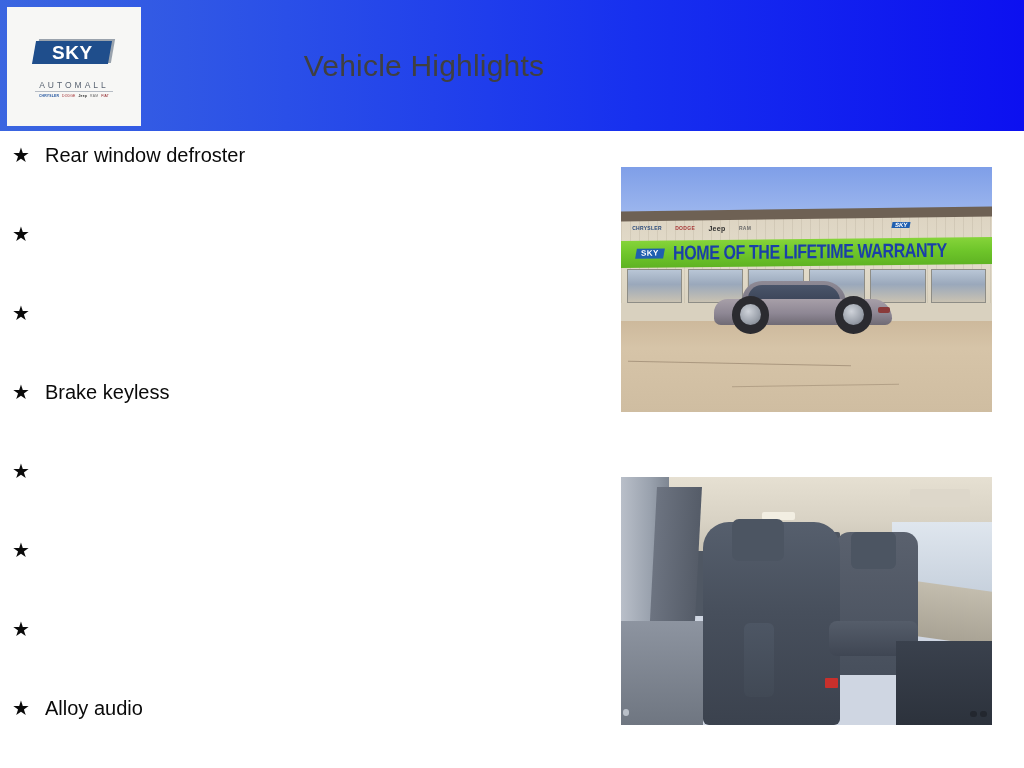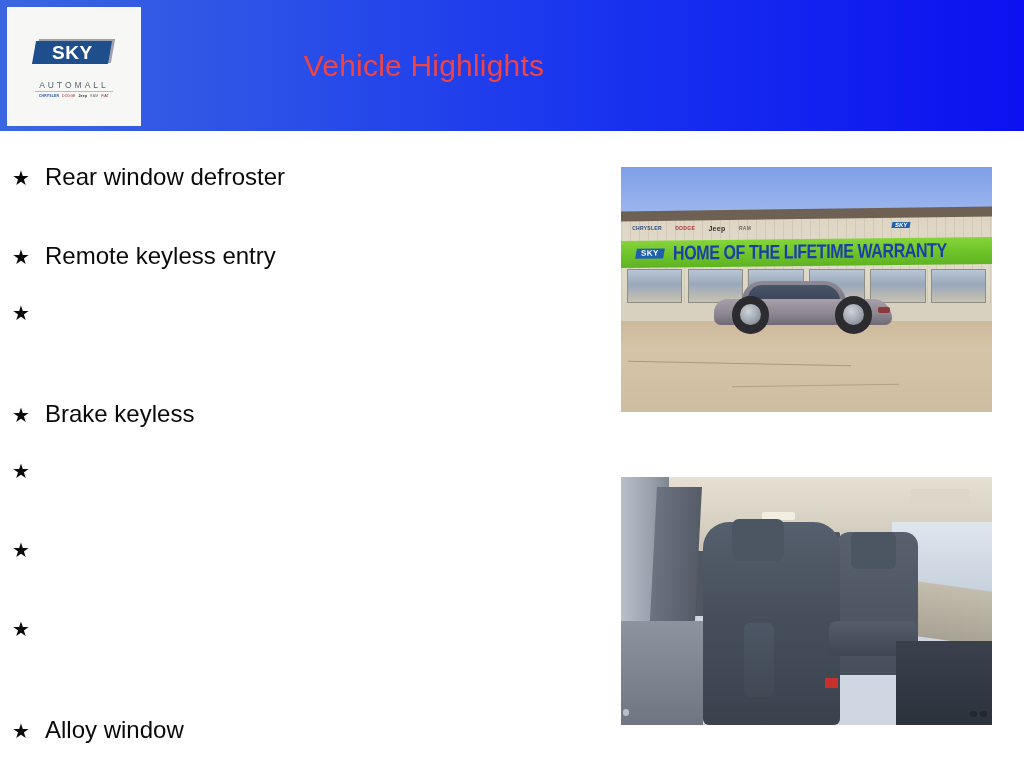--- a/index.html
+++ b/index.html
@@ -117,21 +117,21 @@
   .brand-mark.fiat { color: #8c1b20; }
 
   .header-title {
     position: absolute;
     left: 0; top: 0;
     width: 848px;
     height: 131px;
     display: flex;
     align-items: center;
     justify-content: center;
-    color: #ef4444;
+    color: #404040;
     font-family: "Liberation Sans", sans-serif;
     font-size: 30px;
     font-weight: normal;
     letter-spacing: 0.2px;
     pointer-events: none;
   }
 
   
   .feature-list {
     position: absolute;
@@ -151,24 +151,23 @@
     width: 33px;
     flex: 0 0 33px;
     color: #0a0a0a;
     font-size: 20px;
     line-height: 1;
   }
 
   .feature-label {
     color: #0a0a0a;
     font-family: "Liberation Sans", sans-serif;
-    font-size: 24px;
+    font-size: 20px;
     line-height: 1;
     white-space: nowrap;
-    margin-top: 20px;
   }
 
   
   .photo {
     position: absolute;
     overflow: hidden;
     background: #cfd6e2;
   }
 
   .photo-exterior {
@@ -540,21 +539,20 @@
 
   <div class="feature-list">
 
     <div class="feature-item">
       <span class="feature-star">★</span>
       <span class="feature-label">Rear window defroster</span>
     </div>
 
     <div class="feature-item">
       <span class="feature-star">★</span>
-      <span class="feature-label">Remote keyless entry</span>
     </div>
 
     <div class="feature-item">
       <span class="feature-star">★</span>
     </div>
 
     <div class="feature-item">
       <span class="feature-star">★</span>
       <span class="feature-label">Brake keyless</span>
     </div>
@@ -566,21 +564,21 @@
     <div class="feature-item">
       <span class="feature-star">★</span>
     </div>
 
     <div class="feature-item">
       <span class="feature-star">★</span>
     </div>
 
     <div class="feature-item">
       <span class="feature-star">★</span>
-      <span class="feature-label">Alloy window</span>
+      <span class="feature-label">Alloy audio</span>
     </div>
 
   </div>
 
   <div class="photo photo-exterior">
     <div class="ext-sky"></div>
     <div class="ext-building"></div>
     <div class="ext-ribs"></div>
     <div class="ext-roofline"></div>
 

